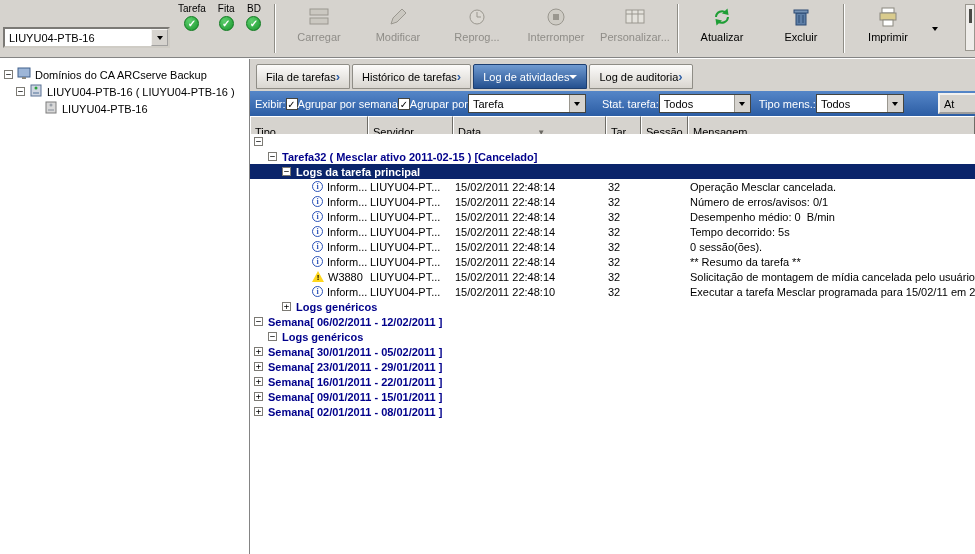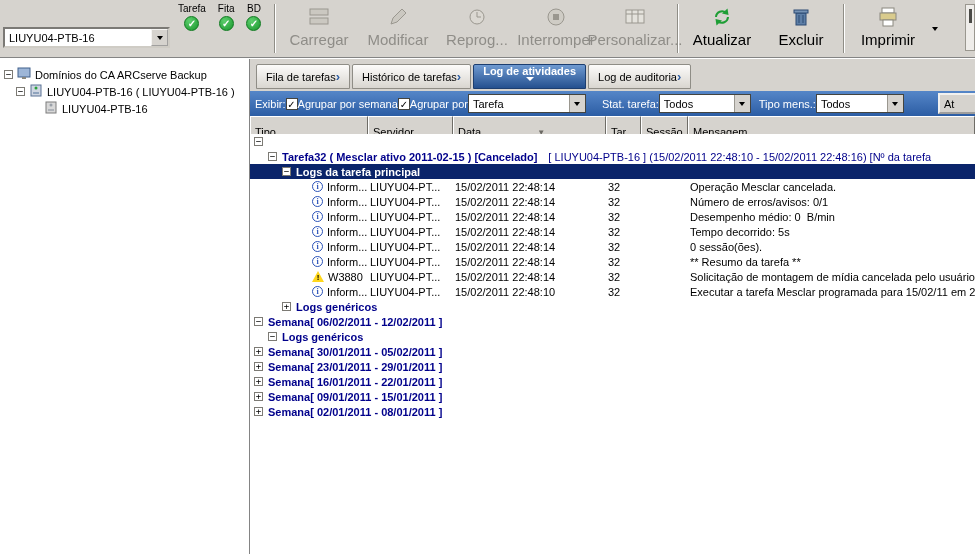--- a/index.html
+++ b/index.html
@@ -15,37 +15,37 @@
   .combo-btn { width:17px; height:100%; background:#d6d3ce; border:1px outset #f5f4f2; display:flex; align-items:center; justify-content:center; }
   .arr-down { width:0; height:0; border-left:3px solid transparent; border-right:3px solid transparent; border-top:4px solid #000; }
   .status-group { display:flex; gap:12px; padding:3px 10px 0 4px; flex:none; }
   .status-item { display:flex; flex-direction:column; align-items:center; gap:2px; }
   .status-label { font-size:10px; }
   .status-check { width:15px; height:15px; border-radius:50%; background:radial-gradient(circle at 35% 30%, #5ecf6e, #17952b); border:1px solid #0d7a1e; color:#fff; font-size:10px; font-weight:bold; display:flex; align-items:center; justify-content:center; }
   .tb-sep { width:2px; margin:4px 3px; border-left:1px solid #8f8d86; border-right:1px solid #fff; flex:none; }
   .tb-buttons { display:flex; align-items:stretch; }
   .tb-btn { width:79px; flex:none; display:flex; flex-direction:column; align-items:center; padding-top:5px; gap:2px; cursor:default; }
   .tb-icon { height:24px; display:flex; align-items:center; }
-  .tb-label { font-size:15px; color:#000; white-space:nowrap; }
+  .tb-label { font-size:11px; color:#000; white-space:nowrap; }
   .tb-btn.disabled .tb-label { color:#8f8d88; }
   .tb-dd { width:16px; display:flex; align-items:center; justify-content:center; }
   .tb-overflow { position:absolute; right:0; top:4px; bottom:6px; width:10px; background:#efedea; border:1px solid #9a978f; }
   .tb-overflow::after { content:""; display:block; width:3px; height:14px; background:#4a4a46; margin:4px auto 0; }
 
   
   .content { flex:1; display:flex; border-top:1px solid #fff; min-height:0; }
   .left-panel { width:250px; flex:none; background:#fff; border-right:1px solid #848484; padding:7px 2px 0 2px; overflow:hidden; }
   .tree-item { display:flex; align-items:center; height:17px; gap:4px; white-space:nowrap; }
   .right-panel { flex:1; display:flex; flex-direction:column; min-width:0; }
 
   
   .tabbar { display:flex; gap:2px; padding:5px 0 0 6px; height:30px; flex:none; }
   .tab { display:flex; align-items:center; padding:0 9px; border:1px solid #8f8d86; background:linear-gradient(#fcfbfa,#d9d6d0); border-radius:2px 2px 0 0; cursor:default; }
   .tab-arrow { color:#2f5fa5; font-weight:bold; font-size:13px; line-height:1; }
-  .tab.active { background:linear-gradient(#6f9ad1,#24508f); border-color:#1c3e70; color:#fff; font-weight:bold;flex-direction:column; }
+  .tab.active { background:linear-gradient(#6f9ad1,#24508f); border-color:#1c3e70; color:#fff; font-weight:normal; }
   .tab-chev { width:0; height:0; border-left:4px solid transparent; border-right:4px solid transparent; border-top:4px solid #fff; }
 
   
   .filterbar { height:25px; margin-top:2px; flex:none; background:linear-gradient(#5586c8,#2c5da4); display:flex; align-items:center; padding:0 5px; gap:0; color:#fff; overflow:hidden; }
   .checkbox { width:12px; height:12px; flex:none; background:#fff; border:1px solid #44443f; color:#000; font-size:10px; line-height:11px; text-align:center; }
   .checkbox::after { content:"\2713"; }
   .select { height:19px; background:#fff; border:1px solid #44443f; display:flex; align-items:center; color:#000; flex:none; }
   .select-value { flex:1; padding:0 4px; overflow:hidden; white-space:nowrap; }
   .select-btn { width:16px; height:100%; background:#d6d3ce; border-left:1px solid #9a978f; display:flex; align-items:center; justify-content:center; }
   .sel-groupby { width:118px; } .sel-stat { width:92px; } .sel-tipo { width:88px; }
@@ -279,21 +279,21 @@
           </div>
           <div class="hcell">
             <span>Sessão</span>
           </div>
           <div class="hcell">
             <span>Mensagem</span>
           </div>
         </div>
       <div class="rows-area" id="rows">
           <div class="row tree-row group-row lvl0"><span class="expander">−</span></div>
-          <div class="row tree-row task-row lvl1"><span class="expander">−</span><span class="tree-label">Tarefa32 ( Mesclar ativo 2011-02-15 ) [Cancelado]</span><span class="tree-detail">[ LIUYU04-PTB-16 ] (15/02/2011 22:48:10 - 15/02/2011 22:48:16) [Nº da tarefa</span></div>
+          <div class="row tree-row task-row lvl1"><span class="expander">−</span><span class="tree-label">Tarefa32 ( Mesclar ativo 2011-02-15 ) [Cancelado]</span></div>
           <div class="row tree-row section-row lvl2 selected"><span class="expander">−</span><span class="tree-label">Logs da tarefa principal</span></div>
           <div class="row log-row"><div class="cell tipo-cell"><span class="info-icon">i</span><span>Inform...</span></div><div class="cell">LIUYU04-PT...</div><div class="cell">15/02/2011 22:48:14</div><div class="cell">32</div><div class="cell"></div><div class="cell">Operação Mesclar cancelada.</div></div>
           <div class="row log-row"><div class="cell tipo-cell"><span class="info-icon">i</span><span>Inform...</span></div><div class="cell">LIUYU04-PT...</div><div class="cell">15/02/2011 22:48:14</div><div class="cell">32</div><div class="cell"></div><div class="cell">Número de erros/avisos: 0/1</div></div>
           <div class="row log-row"><div class="cell tipo-cell"><span class="info-icon">i</span><span>Inform...</span></div><div class="cell">LIUYU04-PT...</div><div class="cell">15/02/2011 22:48:14</div><div class="cell">32</div><div class="cell"></div><div class="cell">Desempenho médio: 0  B/min</div></div>
           <div class="row log-row"><div class="cell tipo-cell"><span class="info-icon">i</span><span>Inform...</span></div><div class="cell">LIUYU04-PT...</div><div class="cell">15/02/2011 22:48:14</div><div class="cell">32</div><div class="cell"></div><div class="cell">Tempo decorrido: 5s</div></div>
           <div class="row log-row"><div class="cell tipo-cell"><span class="info-icon">i</span><span>Inform...</span></div><div class="cell">LIUYU04-PT...</div><div class="cell">15/02/2011 22:48:14</div><div class="cell">32</div><div class="cell"></div><div class="cell">0 sessão(ões).</div></div>
           <div class="row log-row"><div class="cell tipo-cell"><span class="info-icon">i</span><span>Inform...</span></div><div class="cell">LIUYU04-PT...</div><div class="cell">15/02/2011 22:48:14</div><div class="cell">32</div><div class="cell"></div><div class="cell">** Resumo da tarefa **</div></div>
           <div class="row log-row"><div class="cell tipo-cell"><span class="warn-icon">!</span><span>W3880</span></div><div class="cell">LIUYU04-PT...</div><div class="cell">15/02/2011 22:48:14</div><div class="cell">32</div><div class="cell"></div><div class="cell">Solicitação de montagem de mídia cancelada pelo usuário.</div></div>
           <div class="row log-row"><div class="cell tipo-cell"><span class="info-icon">i</span><span>Inform...</span></div><div class="cell">LIUYU04-PT...</div><div class="cell">15/02/2011 22:48:10</div><div class="cell">32</div><div class="cell"></div><div class="cell">Executar a tarefa Mesclar programada para 15/02/11 em 2</div></div>
           <div class="row tree-row section-row lvl2"><span class="expander">+</span><span class="tree-label">Logs genéricos</span></div>

